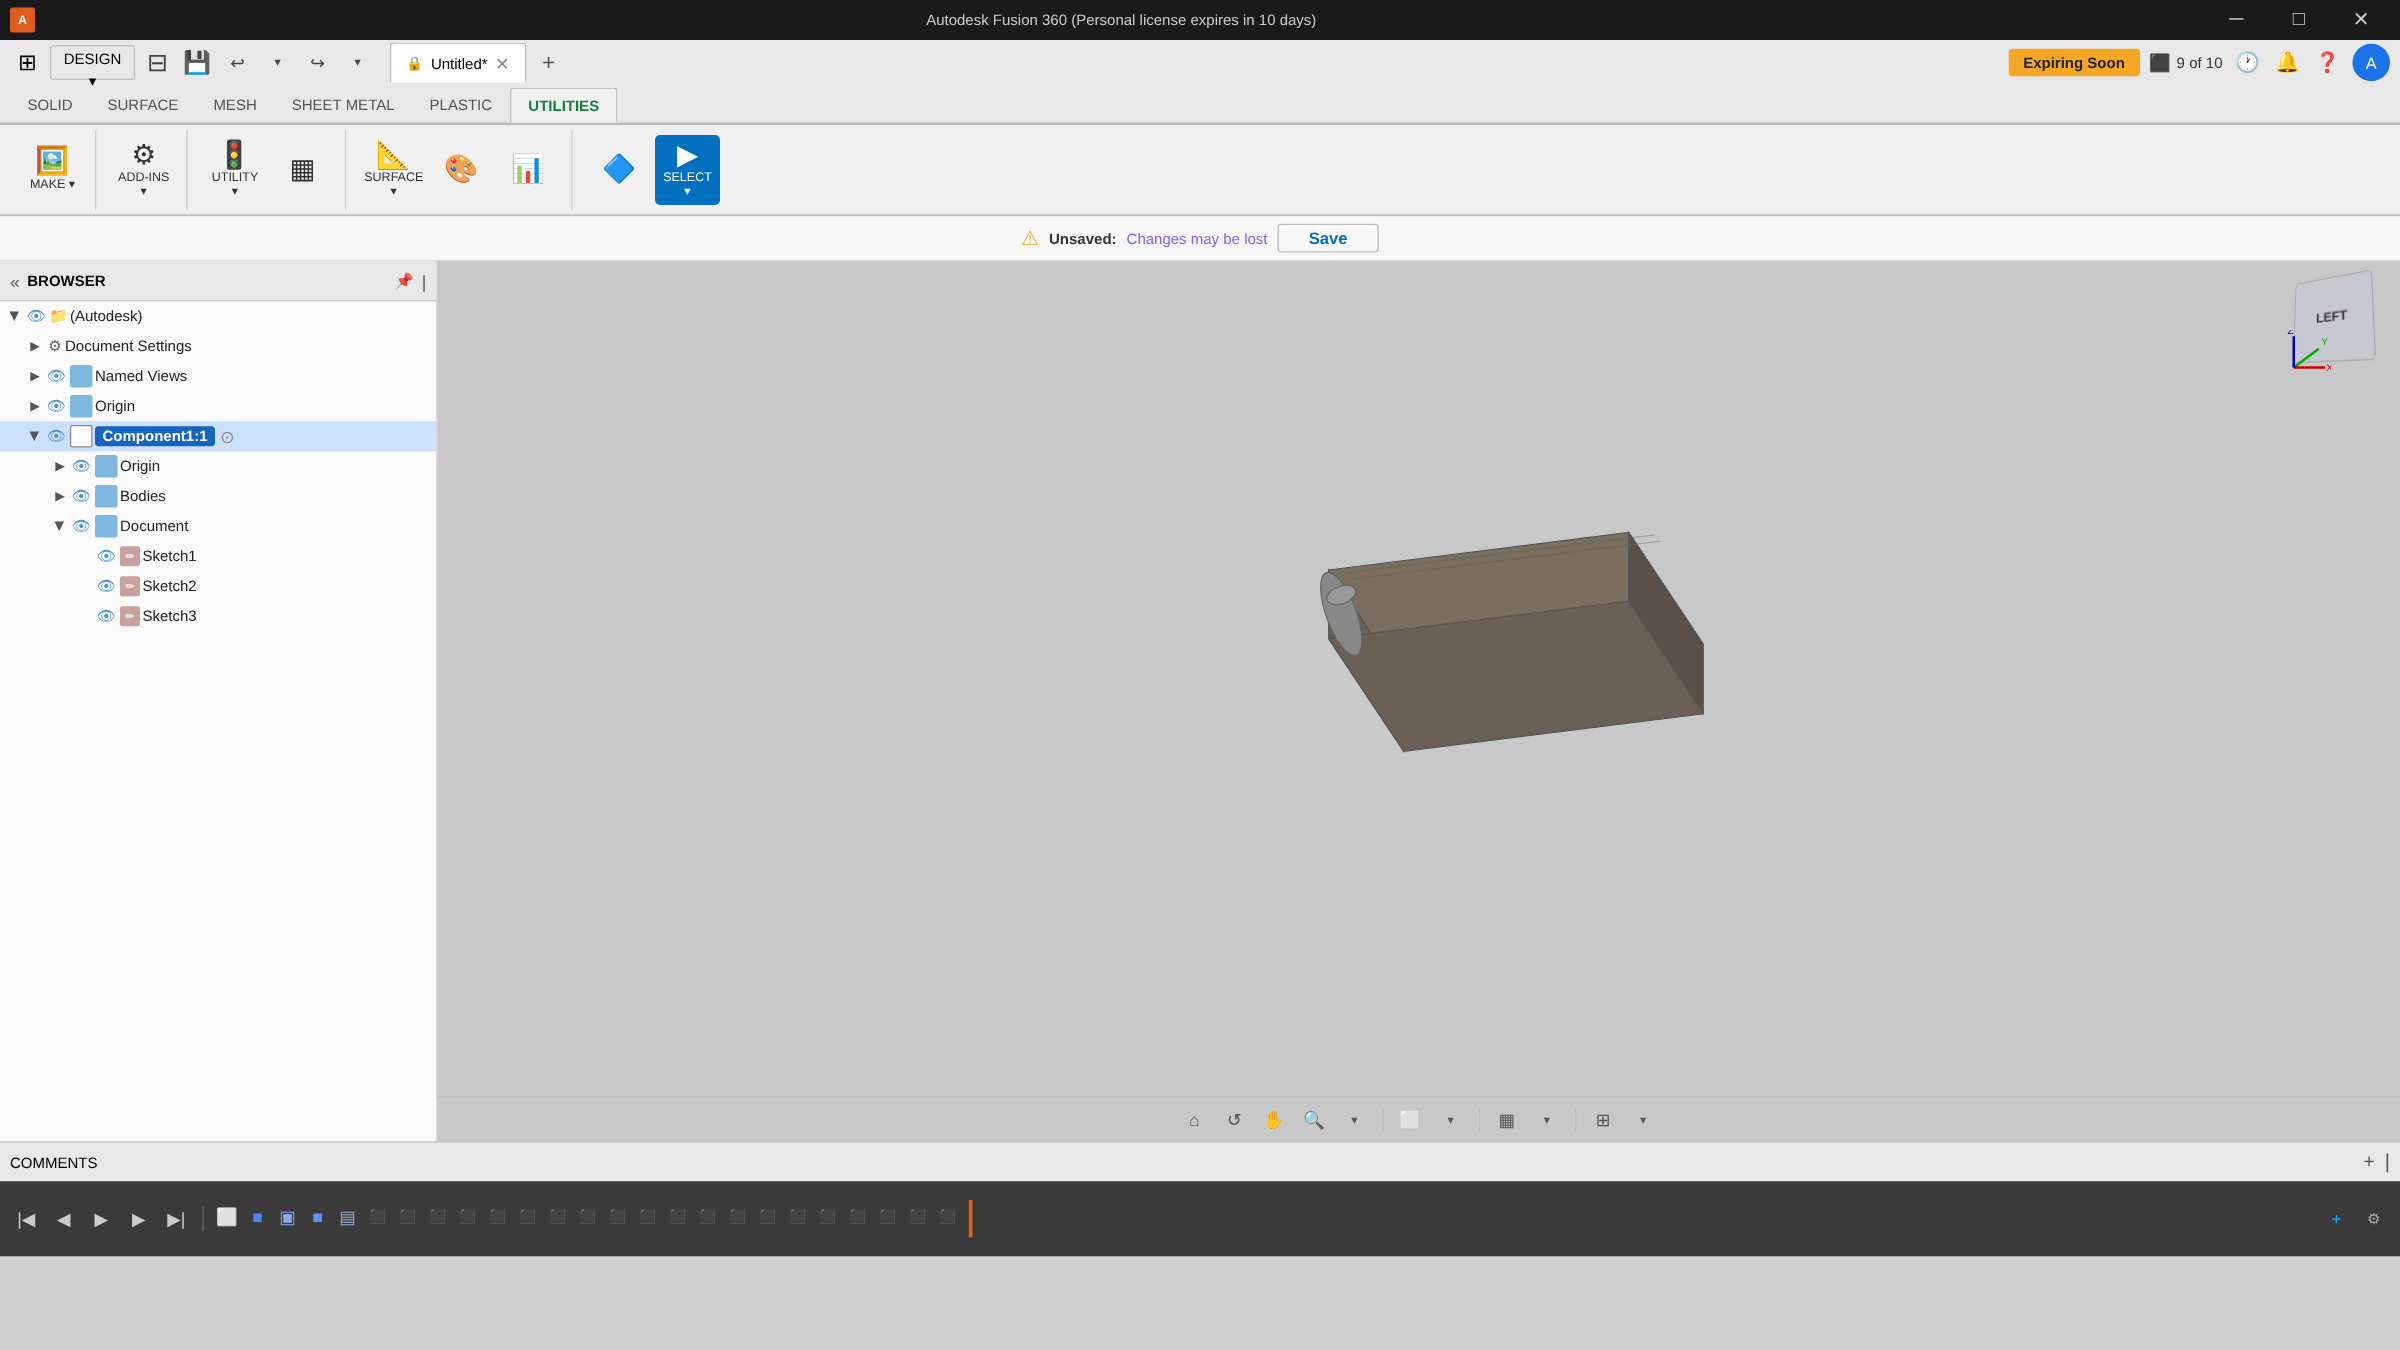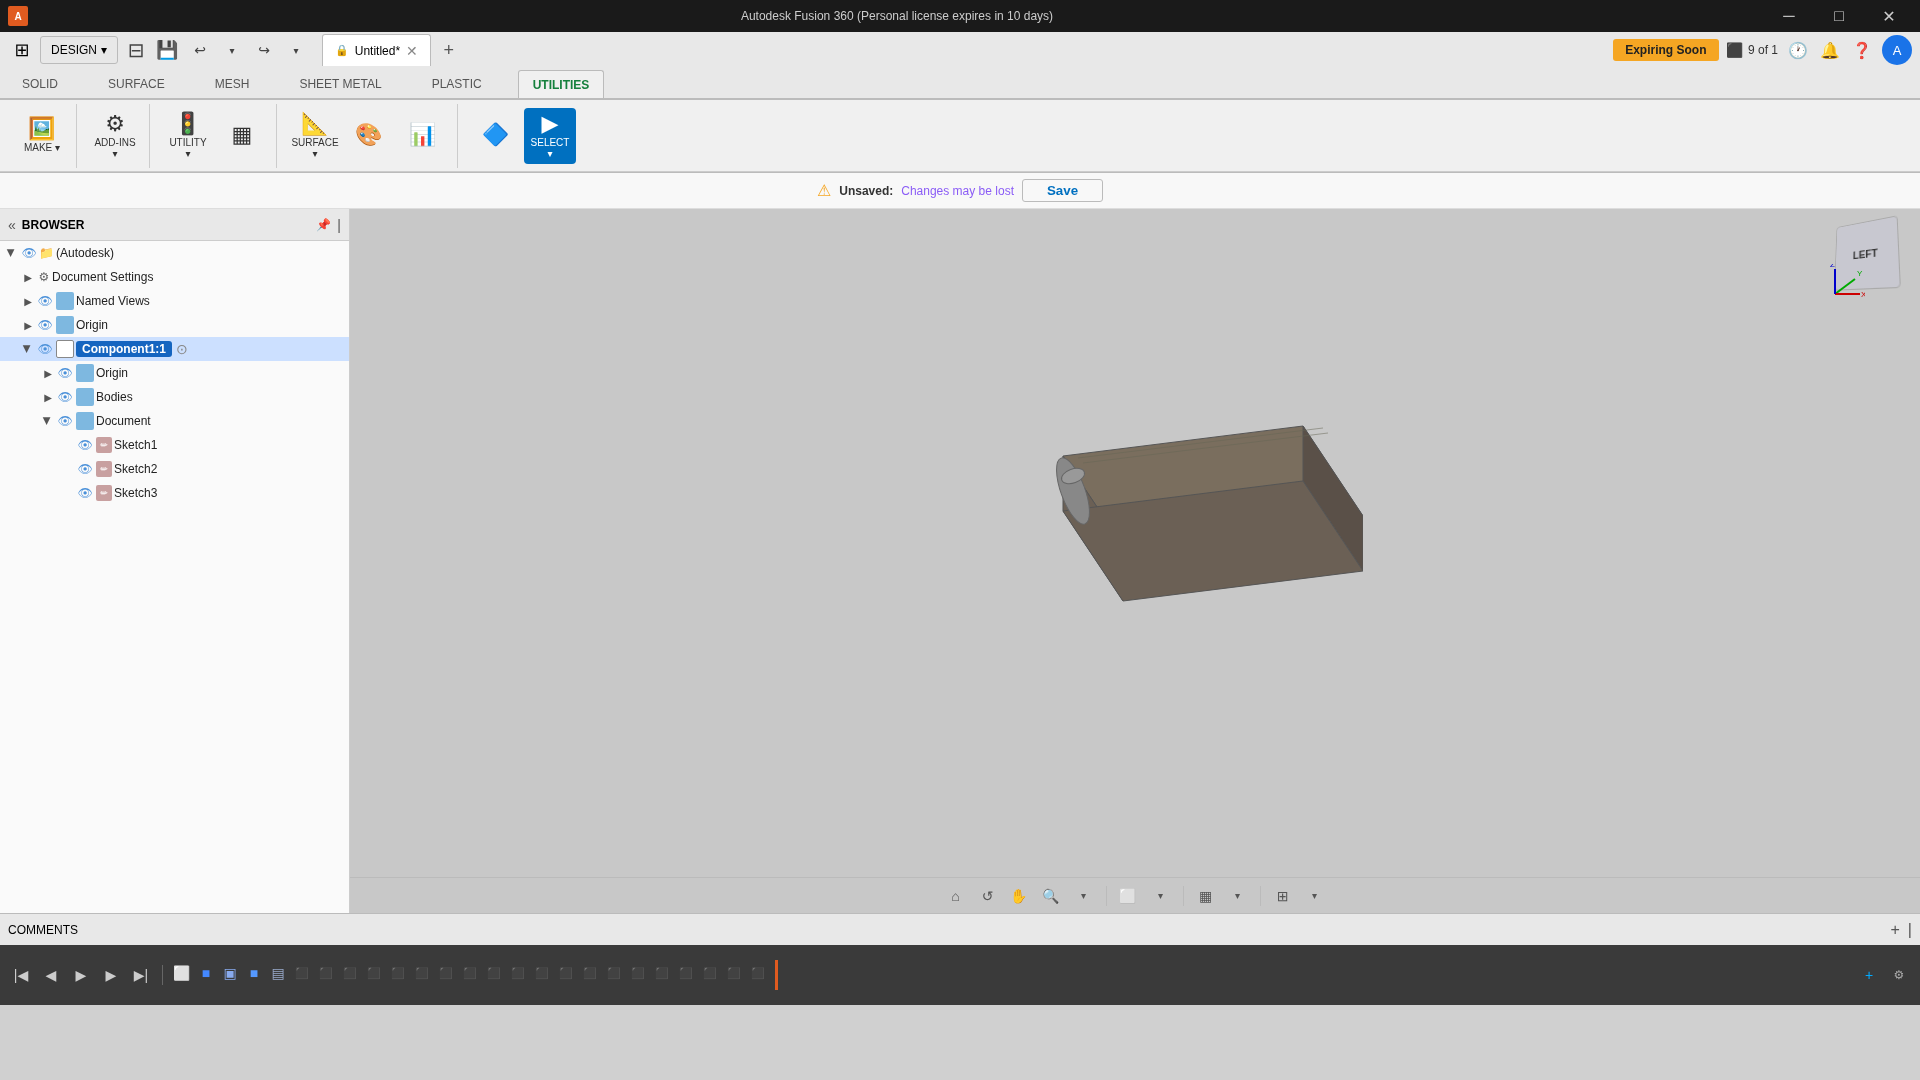--- a/index.html
+++ b/index.html
@@ -16,36 +16,36 @@
     #title-bar .win-btn { width: 46px; height: 32px; display: flex; align-items: center; justify-content: center; cursor: pointer; color: #ccc; font-size: 16px; }
 
     
     #ribbon { width: 100%; background: #f0f0f0; border-bottom: 1px solid #bbb; }
 
     
     #ribbon-tabs { display: flex; align-items: center; height: 36px; background: #e8e8e8; padding: 0 8px; gap: 4px; }
     .nav-btn { width: 28px; height: 28px; display: flex; align-items: center; justify-content: center; cursor: pointer; border-radius: 3px; color: #444; font-size: 14px; }
     .app-grid-btn { width: 28px; height: 28px; display: flex; align-items: center; justify-content: center; cursor: pointer; }
 
-    .design-btn { background: #e8e8e8; border: 1px solid #bbb; border-radius: 3px; padding: 3px 10px; cursor: pointer; font-size: 12px; display: flex; align-items: center; gap: 4px; height: 28px; }
+    .design-btn { background: #e8e8e8; border: 1px solid #bbb; border-radius: 3px; padding: 3px 10px; cursor: pointer; font-size: 12px; display: flex; align-items: center; gap: 4px; height: 28px; flex-direction: column; }
 
     .tab-document { display: flex; align-items: center; background: white; border: 1px solid #bbb; border-bottom: none; padding: 0 12px; height: 32px; gap: 6px; margin-left: 8px; border-radius: 3px 3px 0 0; }
     .tab-lock { font-size: 11px; color: #666; }
     .tab-title { font-size: 12px; }
     .tab-close { cursor: pointer; color: #888; font-size: 14px; }
     .tab-new { width: 28px; height: 28px; display: flex; align-items: center; justify-content: center; cursor: pointer; font-size: 18px; color: #555; }
 
     .expiring-btn { background: #f5a623; border: none; border-radius: 3px; padding: 4px 12px; font-size: 12px; font-weight: bold; cursor: pointer; color: #222; }
     .counter-badge { display: flex; align-items: center; gap: 4px; font-size: 12px; color: #333; }
     .clock-icon, .bell-icon, .help-icon { width: 24px; height: 24px; display: flex; align-items: center; justify-content: center; cursor: pointer; color: #555; font-size: 16px; }
     .avatar-btn { width: 30px; height: 30px; background: #1a73e8; border-radius: 50%; display: flex; align-items: center; justify-content: center; color: white; font-size: 13px; cursor: pointer; }
     .ribbon-right { display: flex; align-items: center; gap: 8px; margin-left: auto; }
 
     
-    #cat-tabs { display: flex; align-items: flex-end; height: 32px; background: #e8e8e8; padding: 0 8px; border-bottom: 2px solid #bbb; gap: 22px; }
+    #cat-tabs { display: flex; align-items: flex-end; height: 32px; background: #e8e8e8; padding: 0 8px; border-bottom: 2px solid #bbb; }
     .cat-tab { padding: 4px 14px; cursor: pointer; font-size: 12px; color: #555; height: 28px; display: flex; align-items: center; border-radius: 3px 3px 0 0; }
     .cat-tab.active { background: #f0f0f0; color: #15803d; border: 1px solid #bbb; border-bottom: none; font-weight: 600; }
 
     
     #tool-row { display: flex; align-items: center; height: 72px; background: #f0f0f0; padding: 4px 8px; gap: 4px; border-bottom: 1px solid #ccc; }
     .tool-group { display: flex; align-items: center; gap: 2px; padding: 0 8px; border-right: 1px solid #ccc; height: 64px; }
     .tool-group:last-child { border-right: none; }
     .tool-btn { display: flex; flex-direction: column; align-items: center; justify-content: center; width: 52px; height: 56px; cursor: pointer; border-radius: 4px; padding: 4px; gap: 2px; font-size: 10px; color: #333; text-align: center; }
     .tool-btn.active { background: #0070c0; color: white; }
     .tool-icon { font-size: 22px; line-height: 1; }
@@ -146,21 +146,21 @@
       <span class="tab-lock">🔒</span>
       <span class="tab-title">Untitled*</span>
       <span class="tab-close">✕</span>
     </div>
     <div class="tab-new">+</div>
 
     <div class="ribbon-right">
       <button class="expiring-btn">Expiring Soon</button>
       <div class="counter-badge">
         <span style="font-size:14px;">⬛</span>
-        <span>9 of 1</span>
+        <span>9 of 10</span>
       </div>
       <div class="clock-icon">🕐</div>
       <div class="bell-icon">🔔</div>
       <div class="help-icon">❓</div>
       <div class="avatar-btn">A</div>
     </div>
   </div>
 
   <div id="cat-tabs">
     <div class="cat-tab">SOLID</div>

